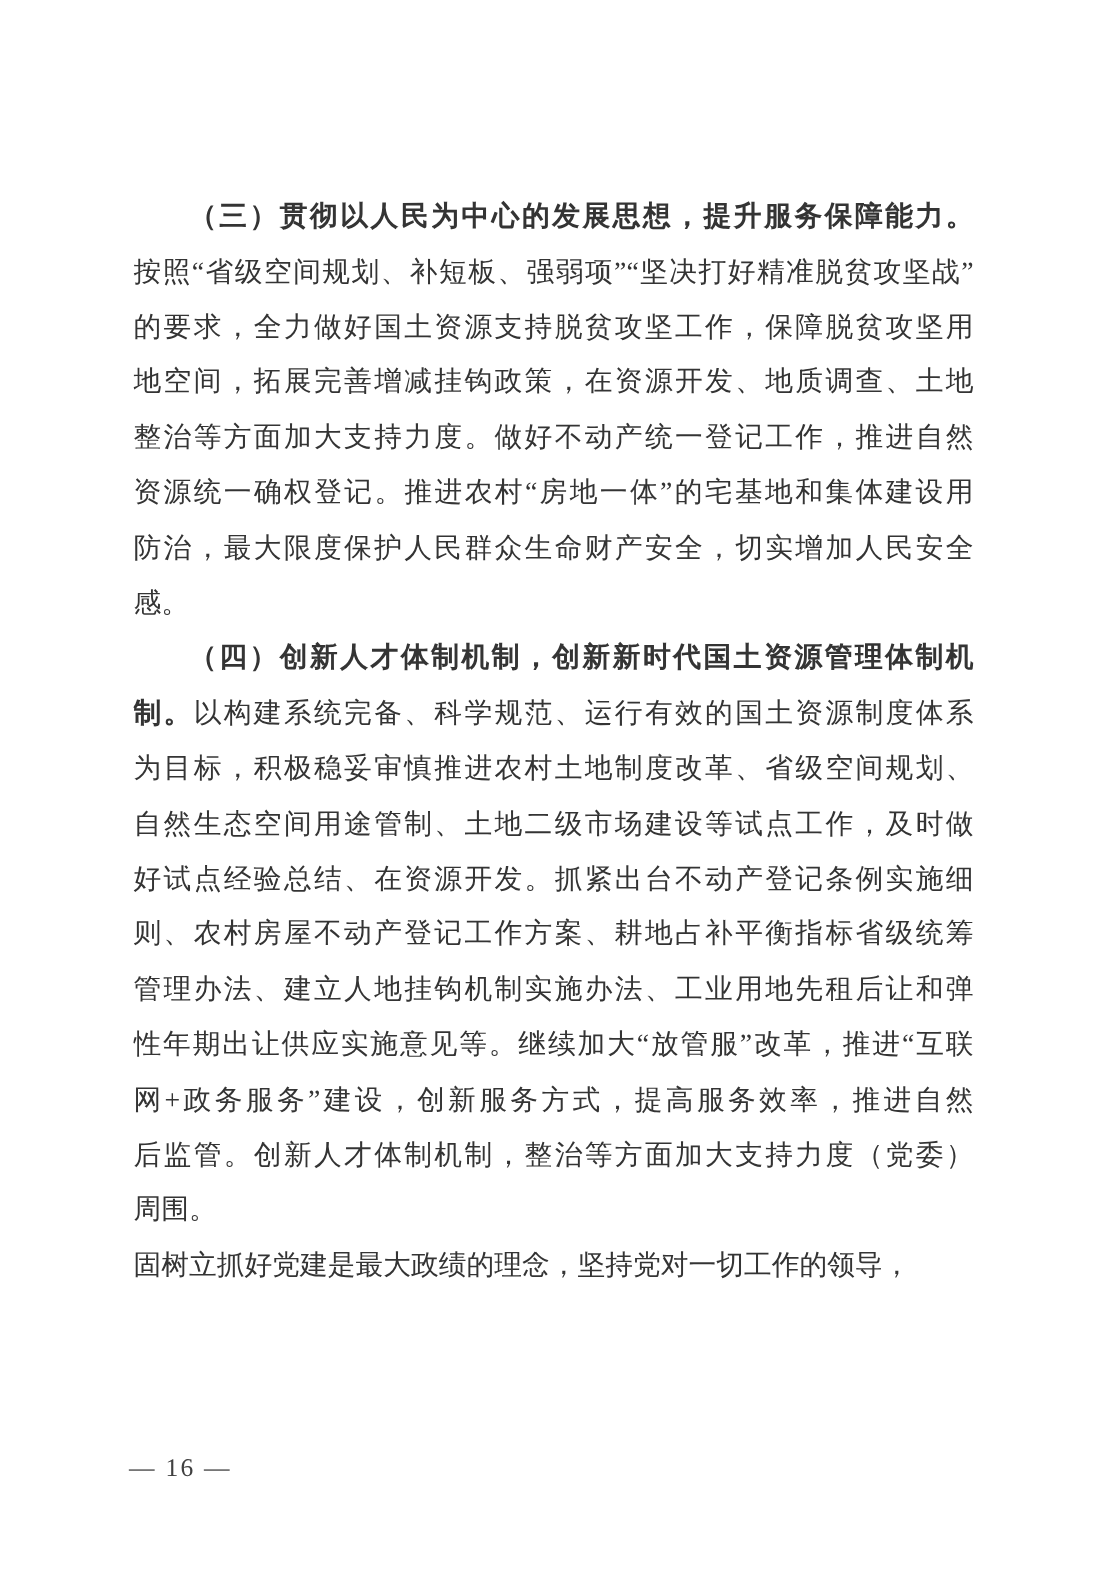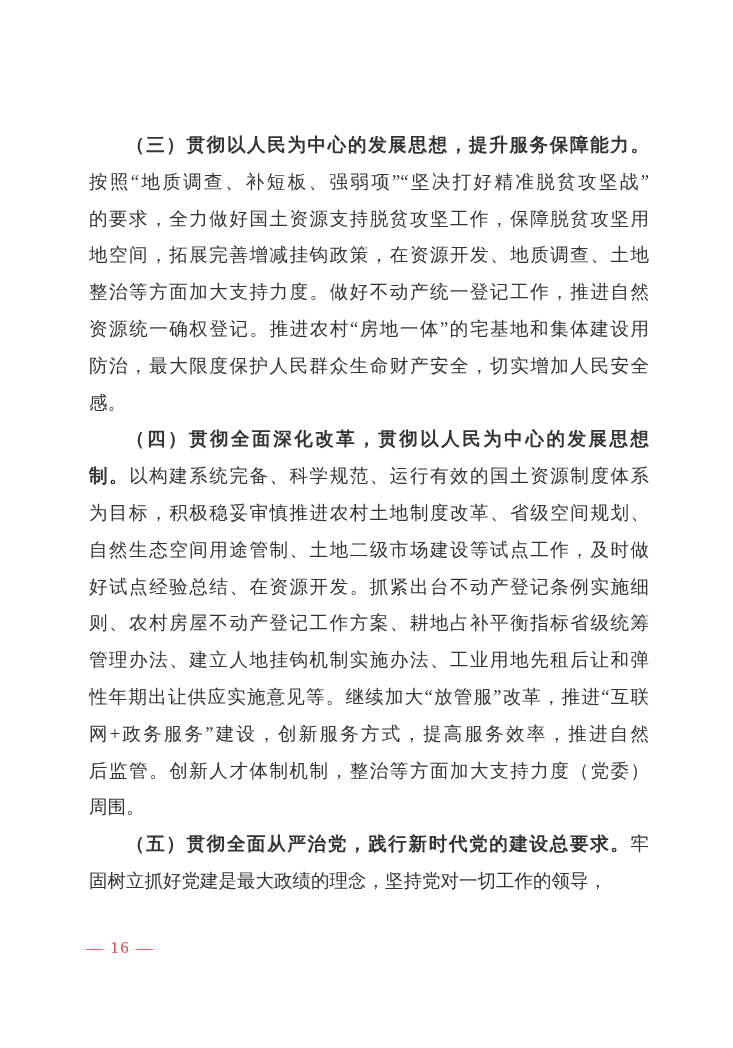--- a/index.html
+++ b/index.html
@@ -41,55 +41,54 @@
   }
   .line.indent {
     padding-left: 37px;
   }
   .bold {
     font-weight: bold;
   }
   .page-footer {
     position: absolute;
     left: 86px;
-    top: 934px;
+    top: 965px;
     height: 28px;
     line-height: 28px;
     font-size: 17px;
     letter-spacing: 1.5px;
-    color: #ef4444;
+    color: #404040;
   }
 </style>
 </head>
 <body>
 
 <div class="page">
   <div class="doc-body">
       <div class="paragraph">
         <div class="line indent fill"><span class="bold">（三）贯彻以人民为中心的发展思想，提升服务保障能力。</span></div>
-        <div class="line fill"><span>按照“地质调查、补短板、强弱项”“坚决打好精准脱贫攻坚战”</span></div>
+        <div class="line fill"><span>按照“省级空间规划、补短板、强弱项”“坚决打好精准脱贫攻坚战”</span></div>
         <div class="line fill"><span>的要求，全力做好国土资源支持脱贫攻坚工作，保障脱贫攻坚用</span></div>
         <div class="line fill"><span>地空间，拓展完善增减挂钩政策，在资源开发、地质调查、土地</span></div>
         <div class="line fill"><span>整治等方面加大支持力度。做好不动产统一登记工作，推进自然</span></div>
         <div class="line fill"><span>资源统一确权登记。推进农村“房地一体”的宅基地和集体建设用</span></div>
         <div class="line fill"><span>防治，最大限度保护人民群众生命财产安全，切实增加人民安全</span></div>
         <div class="line"><span>感。</span></div>
       </div>
       <div class="paragraph">
-        <div class="line indent fill"><span class="bold">（四）贯彻全面深化改革，贯彻以人民为中心的发展思想</span></div>
+        <div class="line indent fill"><span class="bold">（四）创新人才体制机制，创新新时代国土资源管理体制机</span></div>
         <div class="line fill"><span class="bold">制。</span><span>以构建系统完备、科学规范、运行有效的国土资源制度体系</span></div>
         <div class="line fill"><span>为目标，积极稳妥审慎推进农村土地制度改革、省级空间规划、</span></div>
         <div class="line fill"><span>自然生态空间用途管制、土地二级市场建设等试点工作，及时做</span></div>
         <div class="line fill"><span>好试点经验总结、在资源开发。抓紧出台不动产登记条例实施细</span></div>
         <div class="line fill"><span>则、农村房屋不动产登记工作方案、耕地占补平衡指标省级统筹</span></div>
         <div class="line fill"><span>管理办法、建立人地挂钩机制实施办法、工业用地先租后让和弹</span></div>
         <div class="line fill"><span>性年期出让供应实施意见等。继续加大“放管服”改革，推进“互联</span></div>
         <div class="line fill"><span>网+政务服务”建设，创新服务方式，提高服务效率，推进自然</span></div>
         <div class="line fill"><span>后监管。创新人才体制机制，整治等方面加大支持力度（党委）</span></div>
         <div class="line"><span>周围。</span></div>
       </div>
       <div class="paragraph">
-        <div class="line indent fill"><span class="bold">（五）贯彻全面从严治党，践行新时代党的建设总要求。</span><span>牢</span></div>
         <div class="line"><span>固树立抓好党建是最大政绩的理念，坚持党对一切工作的领导，</span></div>
       </div>
     </div>
   <div class="page-footer">— 16 —</div>
 </div>
 
 </body></html>

